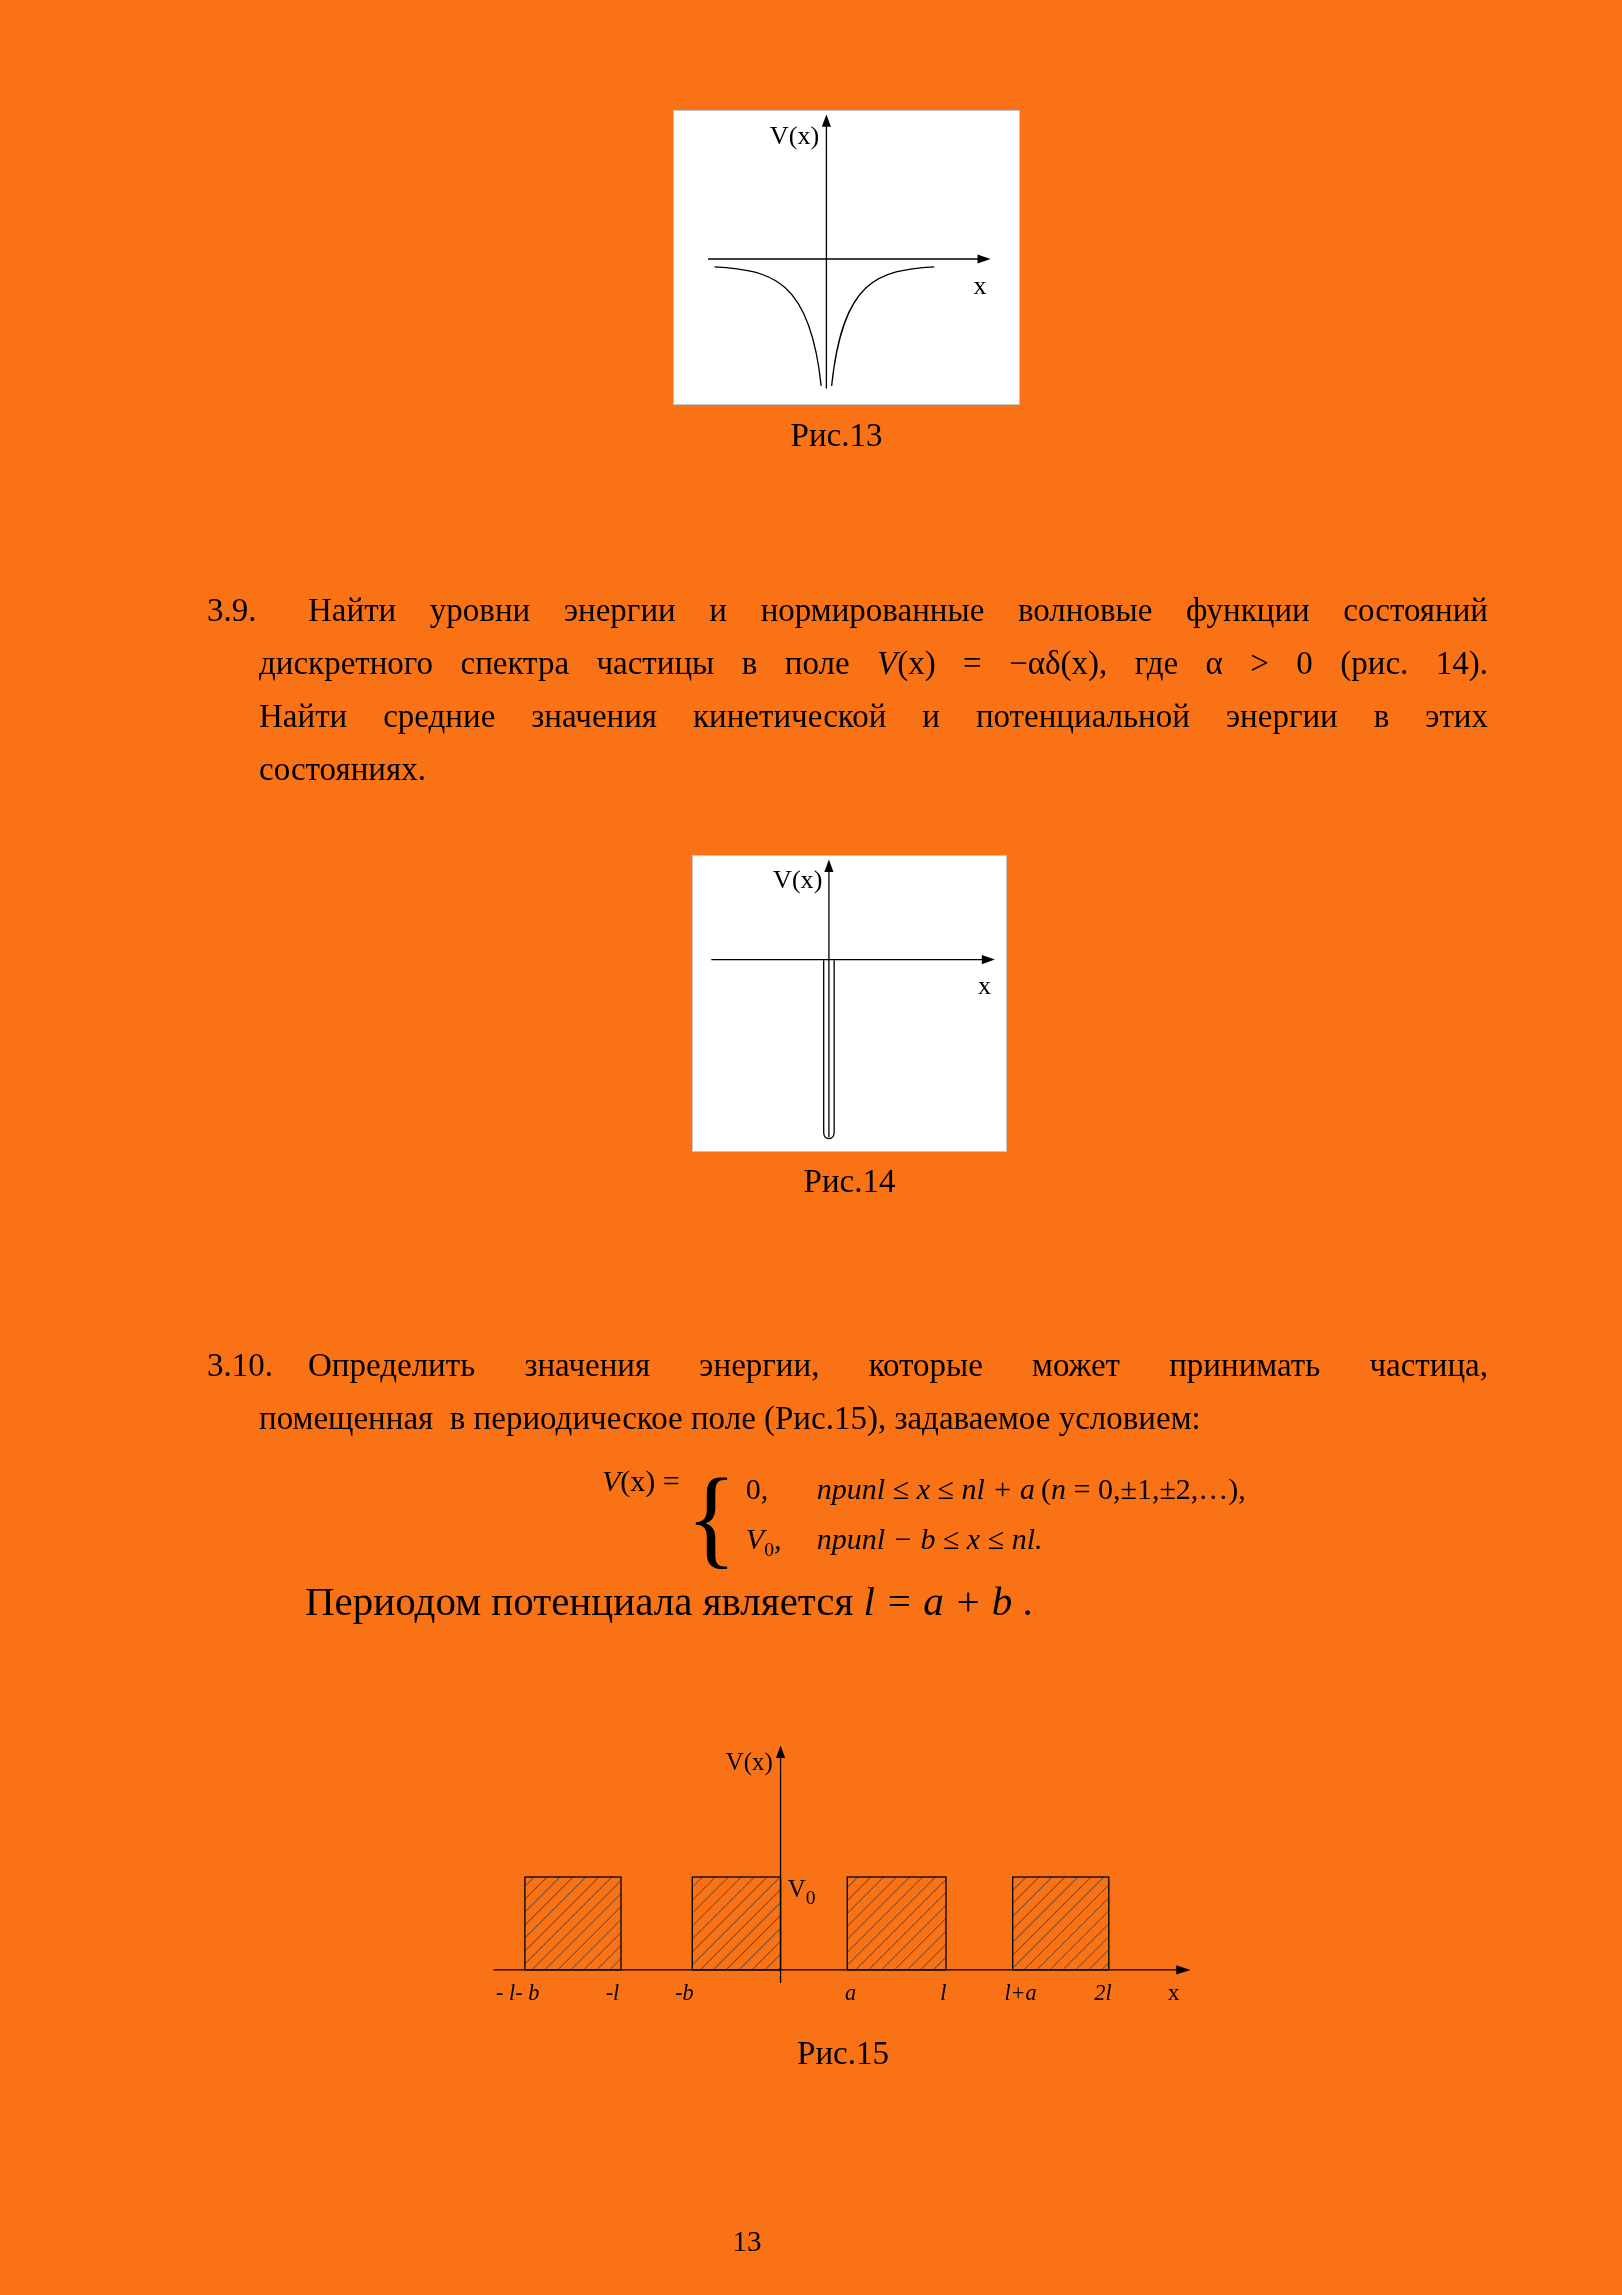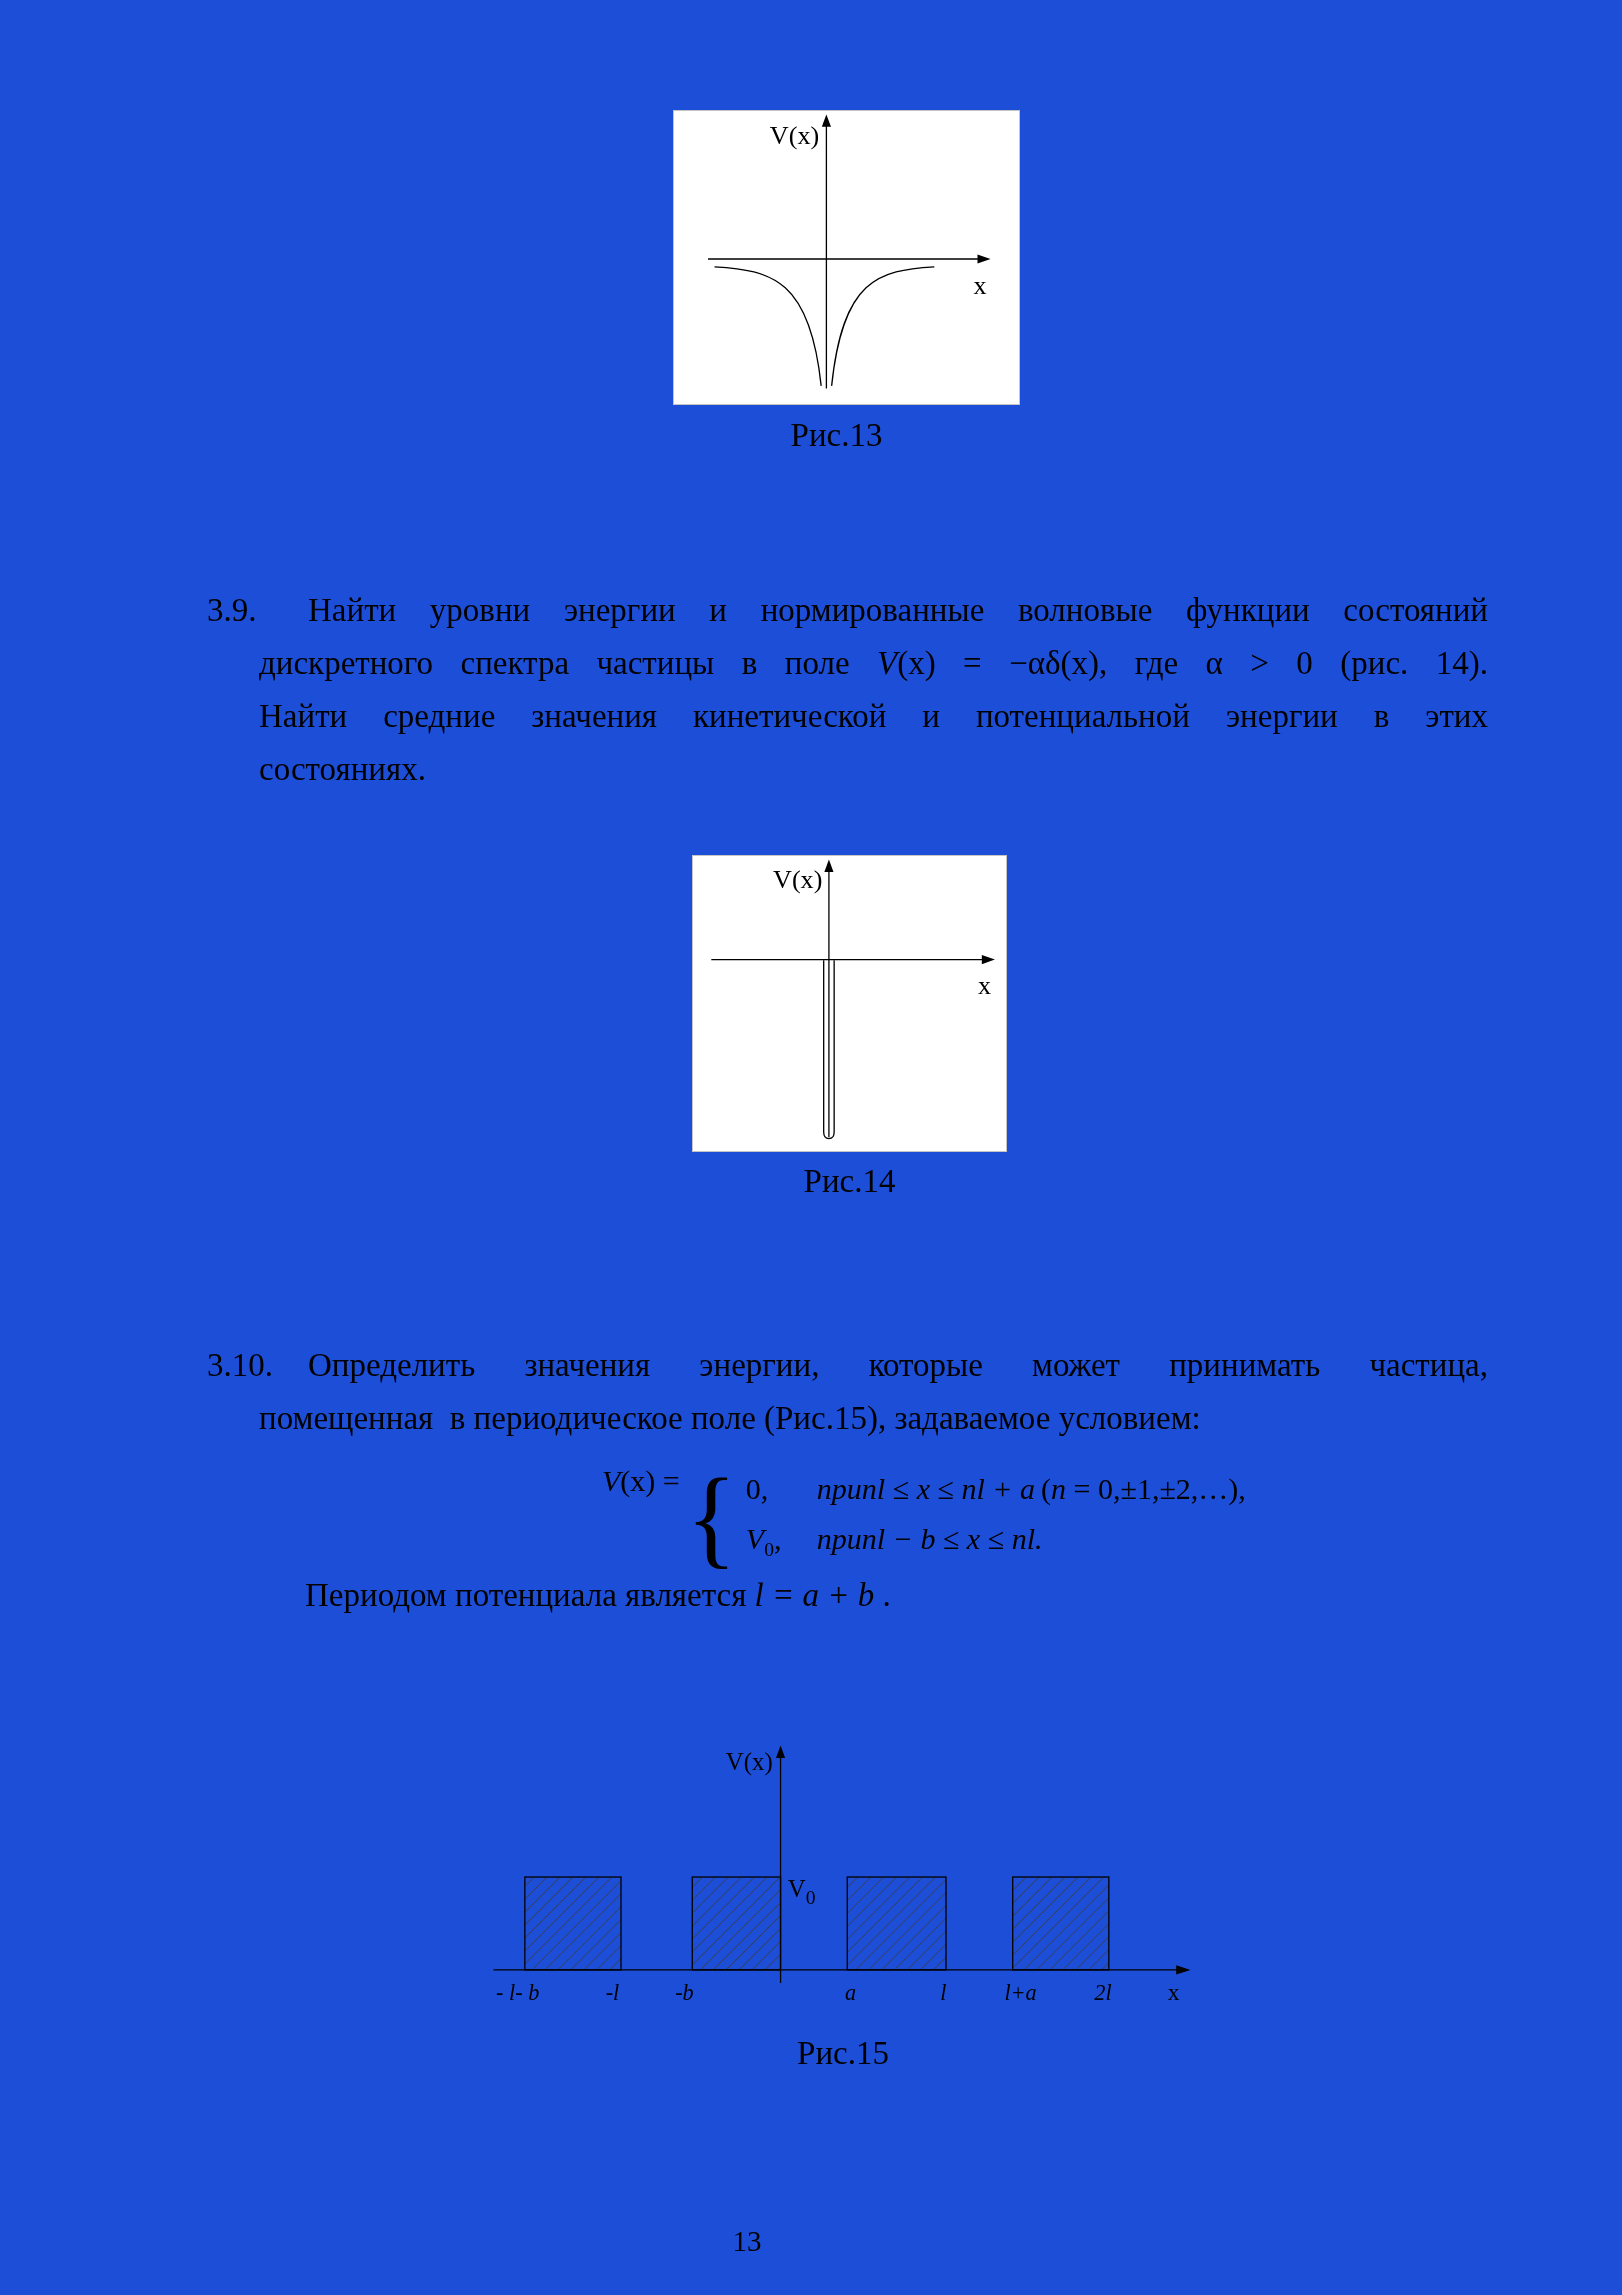--- a/index.html
+++ b/index.html
@@ -1,20 +1,20 @@
 <!DOCTYPE html>
 <html style="font-size:10.5px"><head>
 <meta charset="utf-8">
 <style>
   * { margin:0; padding:0; box-sizing:border-box; }
   html,body { background:#ffffff; }
   .page {
     position:relative;
     width:1622px; height:2295px;
-    background:#1d4ed8;
+    background:#f97316;
     font-family:"Liberation Serif", serif;
     color:#000;
     overflow:hidden;
   }
   .figbox {
     position:absolute;
     border:0.7px solid #c4c4c4;
     background:#fff;
   }
   .caption {
@@ -51,21 +51,21 @@
   }
   .cases { display:flex; flex-direction:column; }
   .case-row { display:flex; align-items:baseline; line-height:50px; height:50px; }
   .case-value { width:71px; }
   .it { font-style:italic; }
   .case-note { margin-left:6px; }
   sub.zero { font-size:19.6px; }
   .period-line {
     position:absolute;
     left:305px; top:1577px;
-    font-size:33px;
+    font-size:41px;
   }
   .pagenum {
     position:absolute;
     left:0; top:2189px;
     width:1494px;
     text-align:center;
     font-size:29px;
     margin-top:36px;
   }
 </style>

